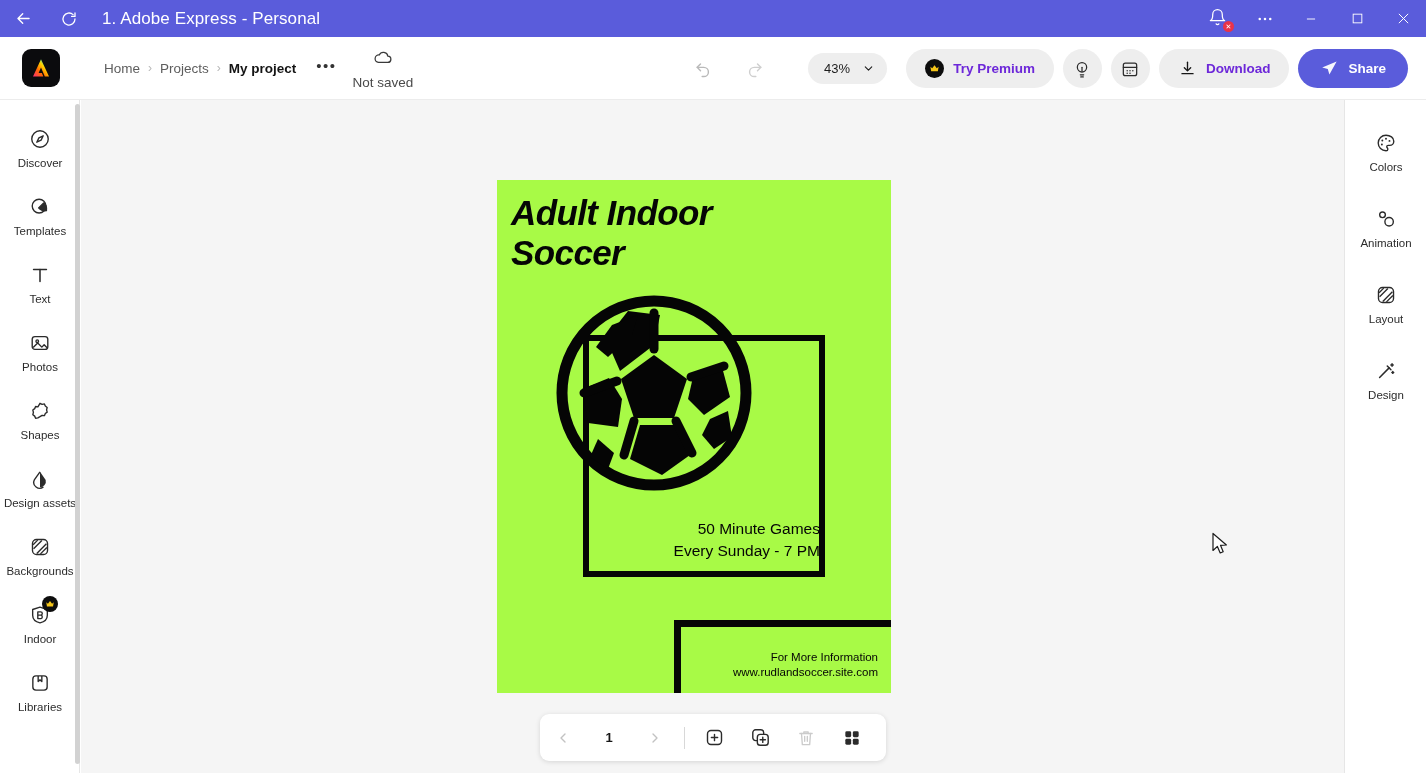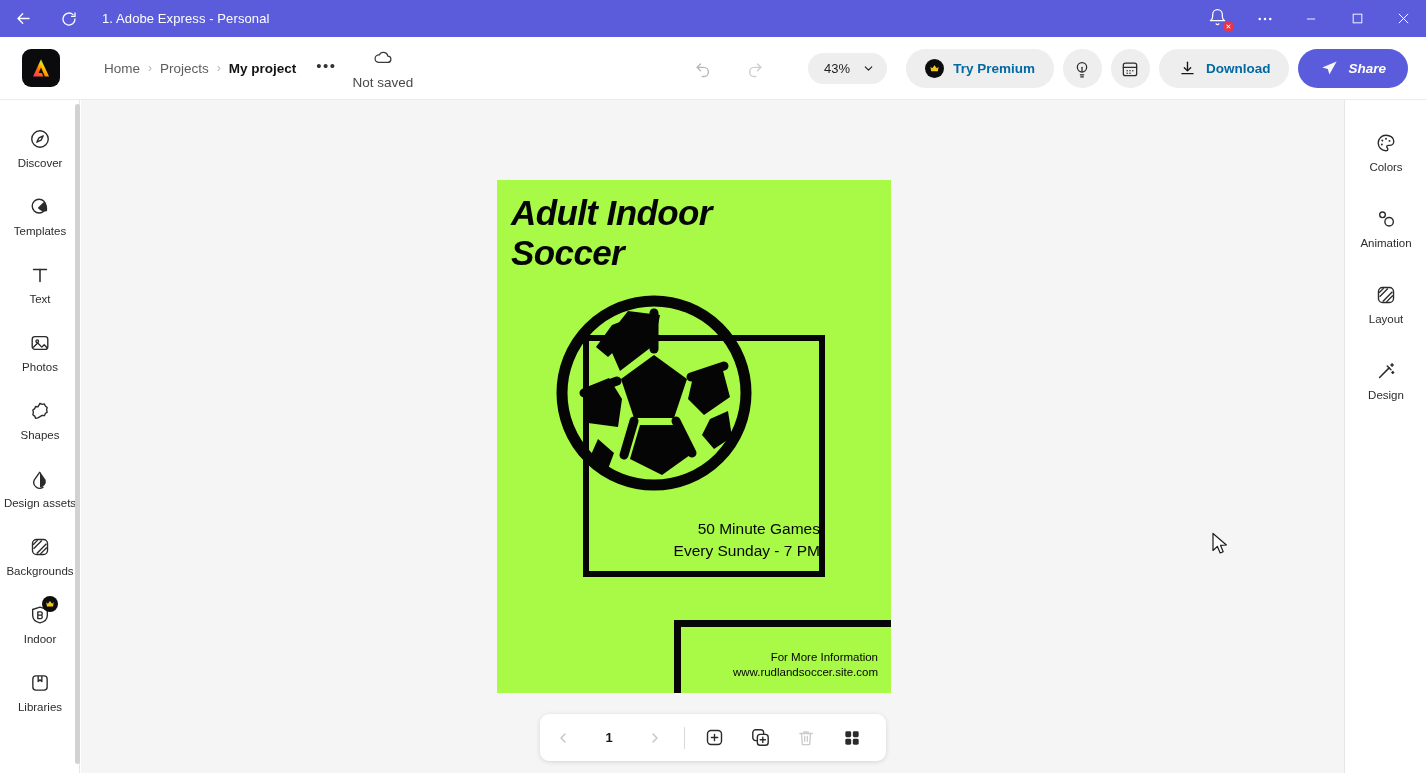--- a/index.html
+++ b/index.html
@@ -18,21 +18,21 @@
     background: #5a5cdb;
     display: flex; align-items: center;
     color: #ffffff;
   }
   .tb-btn {
     width: 46px; height: 37px;
     display: flex; align-items: center; justify-content: center;
     color: #ffffff;
   }
   .tb-title {
-    font-size: 13px; color: #ffffff;
+    font-size: 17px; color: #ffffff;
     margin-left: 10px; letter-spacing: .1px;
   }
   .tb-right { margin-left: auto; display: flex; align-items: center; height: 37px; }
   .win-btn {
     width: 46px; height: 37px;
     display: flex; align-items: center; justify-content: center;
   }
   .bell-wrap { position: relative; width: 22px; height: 22px; }
   .bell-badge {
     position: absolute; right: -4px; bottom: -2px;
@@ -87,30 +87,30 @@
   }
 
   .hdr-right {
     position: absolute; right: 18px; top: 0;
     height: 63px; display: flex; align-items: center; gap: 9px;
   }
   .pill {
     display: flex; align-items: center; gap: 9px;
     height: 39px; border-radius: 20px;
     background: #eeeeee; padding: 0 19px;
-    font-size: 13.5px; font-weight: bold; color: #0369a1;
+    font-size: 13.5px; font-weight: bold; color: #6d28d9;
     white-space: nowrap;
   }
   .round-btn {
     width: 39px; height: 39px; border-radius: 50%;
     background: #eeeeee;
     display: flex; align-items: center; justify-content: center;
   }
   .pill.share {
-    background: #5a5cdb; color: #ffffff; padding: 0 22px; font-style: italic;
+    background: #5a5cdb; color: #ffffff; padding: 0 22px;
   }
   .crown-dot {
     width: 19px; height: 19px; border-radius: 50%;
     background: #0d0d0d;
     display: flex; align-items: center; justify-content: center;
     flex: none;
   }
 
   
   .rail-left {

